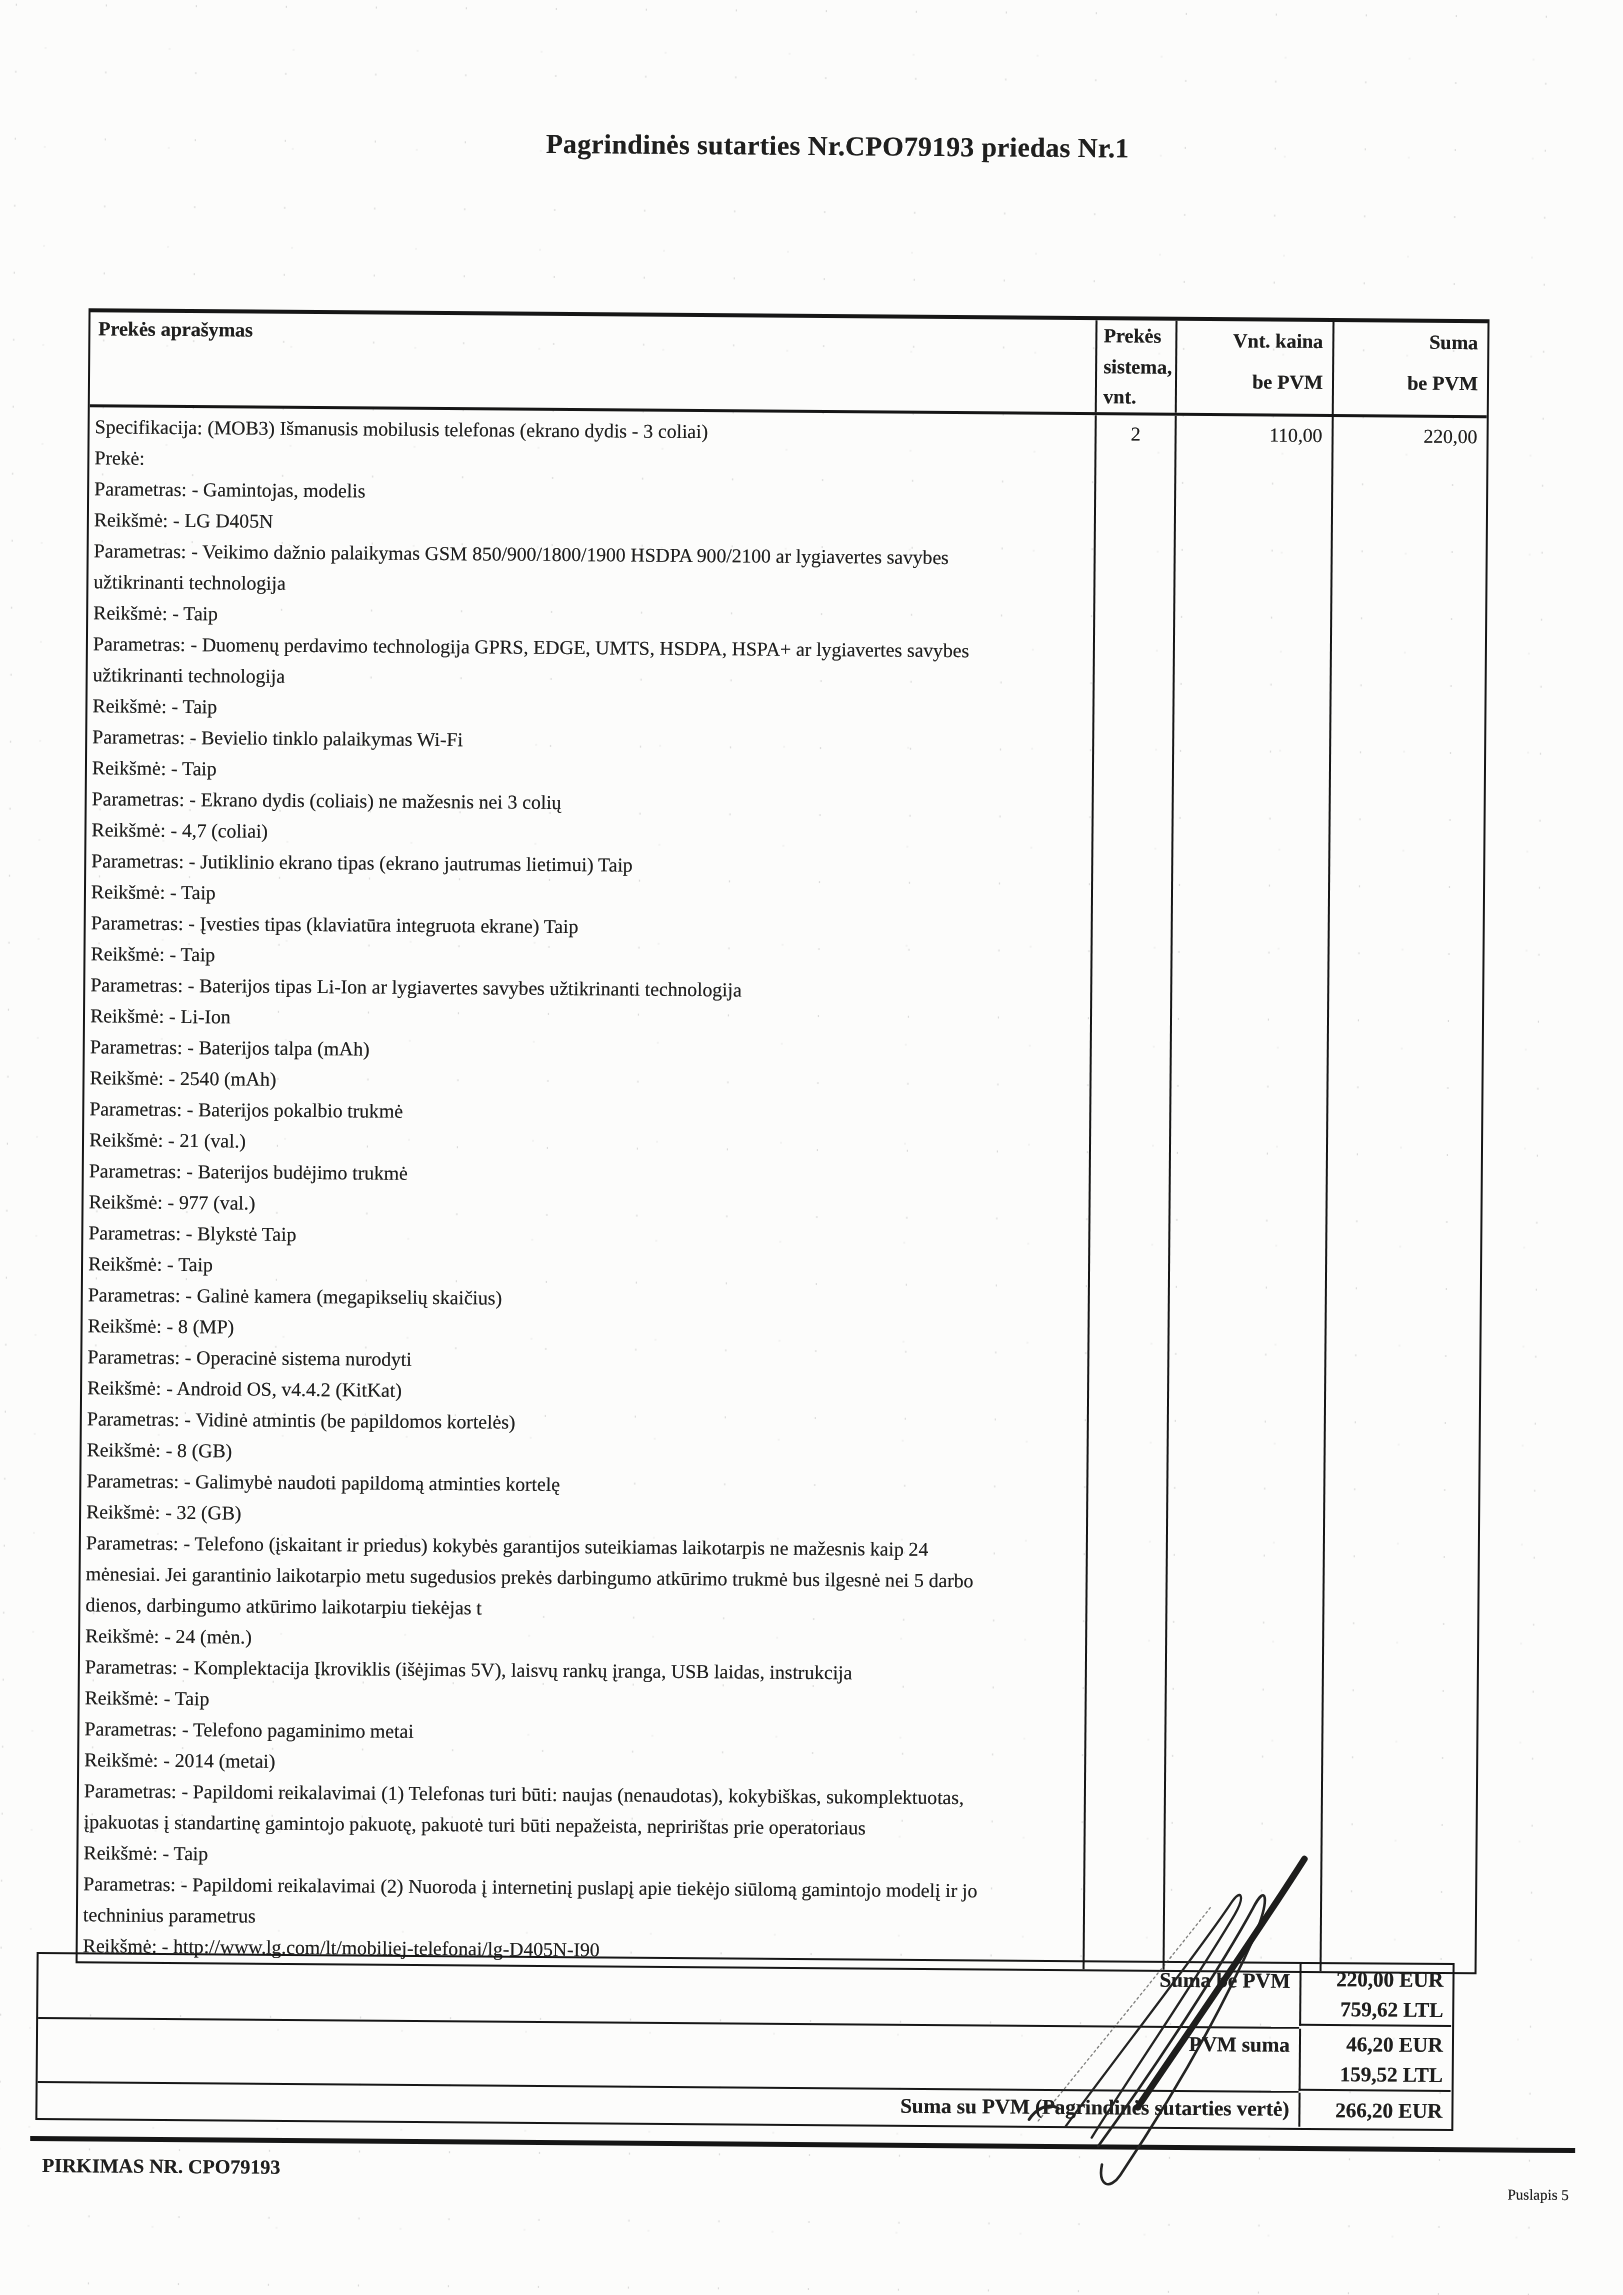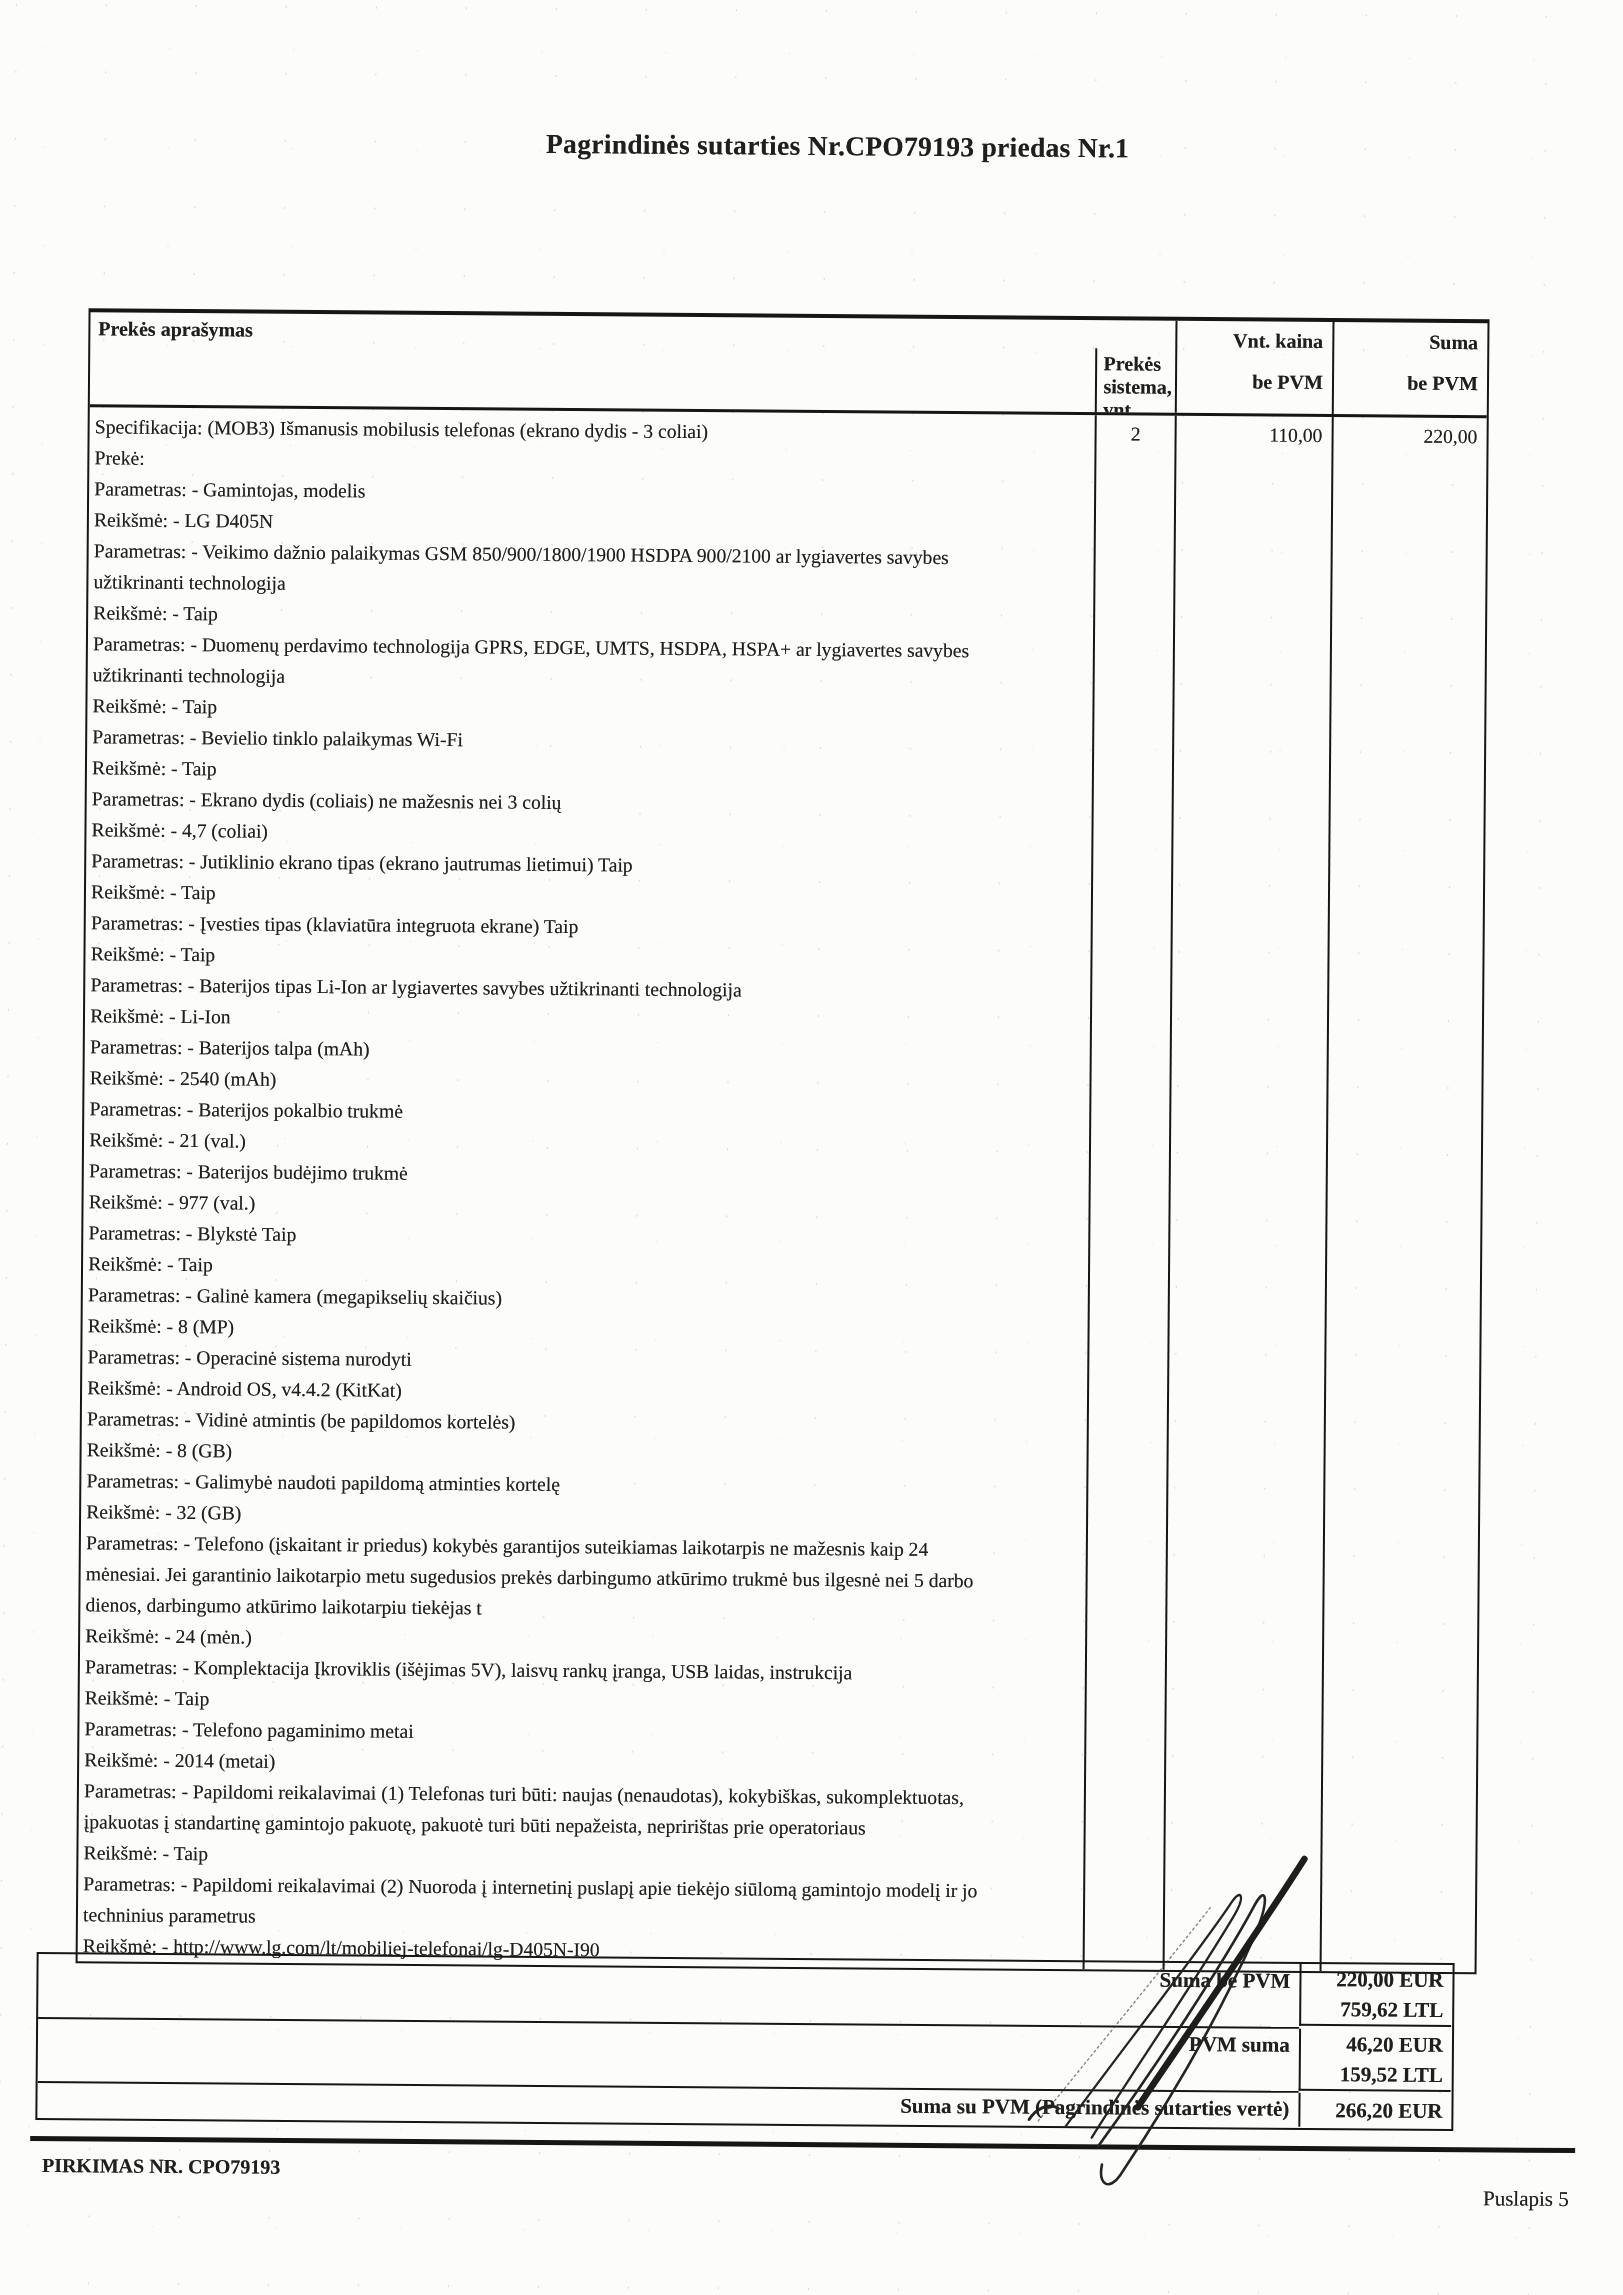--- a/index.html
+++ b/index.html
@@ -38,21 +38,21 @@
   }
   .mt-row{display:grid;grid-template-columns:1005px 80px 157px 155px;}
   .mt-header{height:92px;border-bottom:3.3px solid #161616;}
   .mt-body{min-height:1542px;}
   .mt-cell{overflow:hidden;}
   .mt-cell + .mt-cell{border-left:2px solid #161616;}
 
   .hdr-desc{font-size:20px;font-weight:bold;padding:5.2px 0 0 7.9px;}
   .hdr-qty{
     font-size:20px;font-weight:bold;padding:3.9px 0 3.9px 6.5px;
-    display:flex;flex-direction:column;justify-content:space-between;margin-top:28px;
+    display:flex;flex-direction:column;justify-content:space-between;
   }
   .hdr-price,.hdr-sum{
     font-size:20px;font-weight:bold;text-align:right;
     padding:5.2px 9.2px 0 0;line-height:29px;
   }
   .hdr-line2{margin-top:11.8px;}
 
   .desc-cell{padding:3.9px 0 0 5.2px;}
   .spec-line{
     font-size:19.6px;line-height:31px;white-space:nowrap;overflow:hidden;
@@ -87,21 +87,21 @@
   .footer-rule{
     position:absolute;left:38px;top:2142px;width:1545px;height:5.2px;
     background:#161616;
   }
   .purchase-no{
     position:absolute;left:50px;top:2160px;
     font-size:20px;font-weight:bold;white-space:nowrap;
   }
   .page-number{
     position:absolute;right:46px;top:2181px;
-    font-size:21px;white-space:nowrap;
+    font-size:15px;white-space:nowrap;
   }
 
   
   .signature{
     position:absolute;left:1000px;top:1838px;width:382px;height:353px;
     pointer-events:none;z-index:5;
   }
 </style>
 </head>
 <body>

